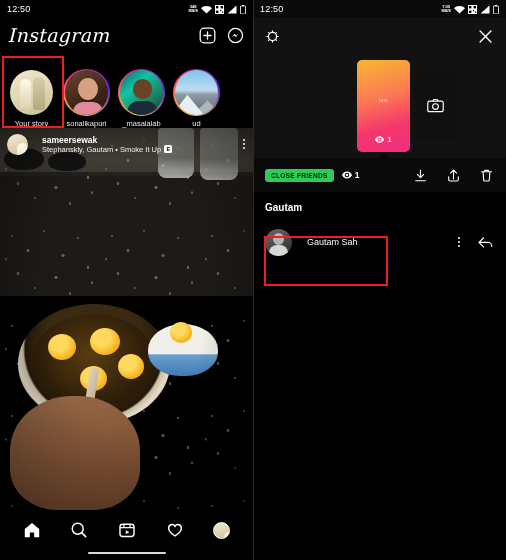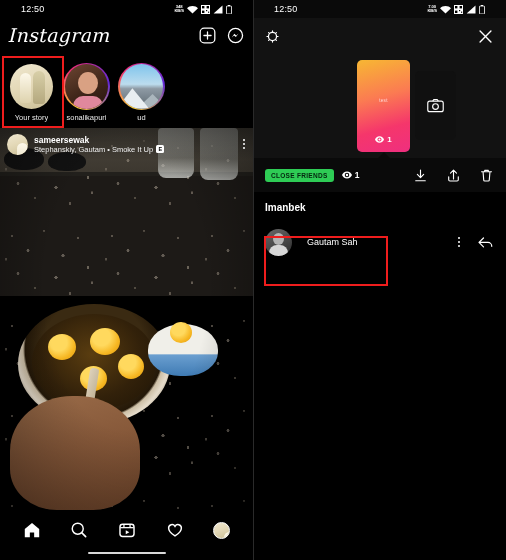--- a/index.html
+++ b/index.html
@@ -5,37 +5,37 @@
   * { margin:0; padding:0; box-sizing:border-box; }
   html,body { width:506px; height:560px; background:#000; overflow:hidden;
               font-family:"Liberation Sans", sans-serif; }
   .screens { display:flex; width:506px; height:560px; }
   .screen { position:relative; width:253px; height:560px; background:#000; overflow:hidden; }
   .screen.right { background:#121212; }
   .divider { position:absolute; left:253px; top:0; width:1px; height:560px; background:#2a2a2a; z-index:60; }
 
   
   .statusbar { height:18px; display:flex; align-items:center; justify-content:space-between;
-               padding:0 21px; background:#000; position:relative; z-index:20; }
+               padding:0 7px; background:#000; position:relative; z-index:20; }
   .screen.right .statusbar { background:#0a0a0a; }
   .status-time { color:#fff; font-size:9px; letter-spacing:.2px; }
   .status-icons { display:flex; align-items:center; gap:3px; }
   .rate { display:flex; flex-direction:column; align-items:center; line-height:1; }
   .rate span { font-size:4.2px; color:#fff; letter-spacing:-.1px; font-weight:bold; }
   .ic { display:block; }
 
   
   .appbar { height:34px; display:flex; align-items:center; justify-content:space-between;
             padding:0 9px; background:#000; }
   .logo { color:#fff; font-size:19px; font-family:"DejaVu Serif", serif;
           font-style:italic; letter-spacing:.3px; transform:skewX(-3deg); }
   .appbar-actions { display:flex; align-items:center; gap:11px; }
 
   
-  .stories { height:76px; display:flex; align-items:center; gap:0; padding:4px 0 0 4px;
+  .stories { height:76px; display:flex; align-items:flex-end; gap:0; padding:4px 0 0 4px;
              background:#000; overflow:hidden; position:relative; }
   .story { width:55px; flex:0 0 55px; display:flex; flex-direction:column; align-items:center; gap:3px; }
   .story-ring { width:47px; height:47px; border-radius:50%; padding:2px; background:#000;
                 display:flex; align-items:center; justify-content:center; }
   .story-av { width:45px; height:45px; border-radius:50%; overflow:hidden; position:relative; }
   .story-name { font-size:7.5px; color:#e8e8e8; max-width:54px; overflow:hidden;
                 white-space:nowrap; text-overflow:ellipsis; text-align:center; }
 
   
   .av-wedding { background:linear-gradient(160deg,#efe7cf 0%,#e4d9b8 45%,#cbbf96 100%); }
@@ -102,21 +102,21 @@
      background:linear-gradient(165deg,#9a6c49 0%,#87593a 45%,#6d442a 100%); }
   .m-spoon { position:absolute; border-radius:3px; transform:rotate(9deg);
      background:linear-gradient(100deg,#ded2bb,#b6a88d); }
   .m-vig { position:absolute; inset:0;
      background:radial-gradient(ellipse at 50% 42%, rgba(0,0,0,0) 45%, rgba(0,0,0,.42) 100%); }
 
   .post-head { position:absolute; left:0; top:0; width:253px; height:32px;
      display:flex; align-items:center; gap:6px; padding:0 7px;
      background:linear-gradient(180deg, rgba(0,0,0,.38), rgba(0,0,0,0)); z-index:4; }
   .post-av { width:21px; height:21px; border-radius:50%; flex:0 0 21px; overflow:hidden; position:relative; }
-  .post-meta { display:flex; flex-direction:column; gap:0px; flex:1; min-width:0; }
+  .post-meta { display:flex; flex-direction:column; gap:0px; flex:1; min-width:0;margin-left:8px; }
   .post-user { font-size:8.5px; font-weight:bold; color:#fff; }
   .post-sub { font-size:7.5px; color:#efefef; display:flex; align-items:center; gap:3px;
               white-space:nowrap; overflow:hidden; }
   .ebadge { display:inline-flex; align-items:center; justify-content:center;
      width:8px; height:8px; border-radius:1.5px; background:#fff; color:#000;
      font-size:5.5px; font-weight:bold; flex:0 0 8px; }
   .dots-v { display:flex; flex-direction:column; gap:1.6px; padding:2px 1px; }
   .dots-v i { width:2px; height:2px; border-radius:50%; background:#fff; display:block; }
 
   
@@ -221,20 +221,26 @@
         <div class="story-ring">
           <div class="story-av av-wedding"></div>
         </div>
         <div class="story-name">Your story</div>
       </div>
       <div class="story">
         <div class="story-ring ring-grad">
           <div class="story-av av-girl"></div>
         </div>
         <div class="story-name">sonalikapuri</div>
+      </div>
+      <div class="story">
+        <div class="story-ring ring-grad">
+          <div class="story-av av-man"></div>
+        </div>
+        <div class="story-name">_masalalab</div>
       </div>
       <div class="story">
         <div class="story-ring ring-grad">
           <div class="story-av av-mtn"></div>
         </div>
         <div class="story-name">ud</div>
       </div>
     </div>
 
     <div class="hl" id="hl-story" style="border-color: rgb(239, 29, 29);"></div>
@@ -379,21 +385,21 @@
         <svg width="15" height="15" viewBox="0 0 20 20">
             <path d="M10 14.6V2.8M6 6.8L10 2.8l4 4M3.6 11.6v4.2a1.6 1.6 0 001.6 1.6h9.6a1.6 1.6 0 001.6-1.6v-4.2" stroke="#fff" stroke-width="1.5" fill="none" stroke-linecap="round" stroke-linejoin="round"></path>
           </svg>
         <svg width="15" height="15" viewBox="0 0 20 20">
             <path d="M3.4 5h13.2M7.6 5V3.2h4.8V5M5.4 5l.9 11.2a1.3 1.3 0 001.3 1.2h4.8a1.3 1.3 0 001.3-1.2L14.6 5" stroke="#fff" stroke-width="1.5" fill="none" stroke-linecap="round" stroke-linejoin="round"></path>
           </svg>
       </div>
     </div>
 
     <div class="r-body">
-      <div class="viewers-title">Imanbek</div>
+      <div class="viewers-title">Gautam</div>
       <div class="viewer-row">
         <div class="viewer-av"></div>
         <div class="viewer-name">Gautam Sah</div>
         <div class="viewer-actions">
           <div class="dots-v">
               <i></i>
               <i></i>
               <i></i>
             </div>
           <svg width="17" height="15" viewBox="0 0 22 18">

